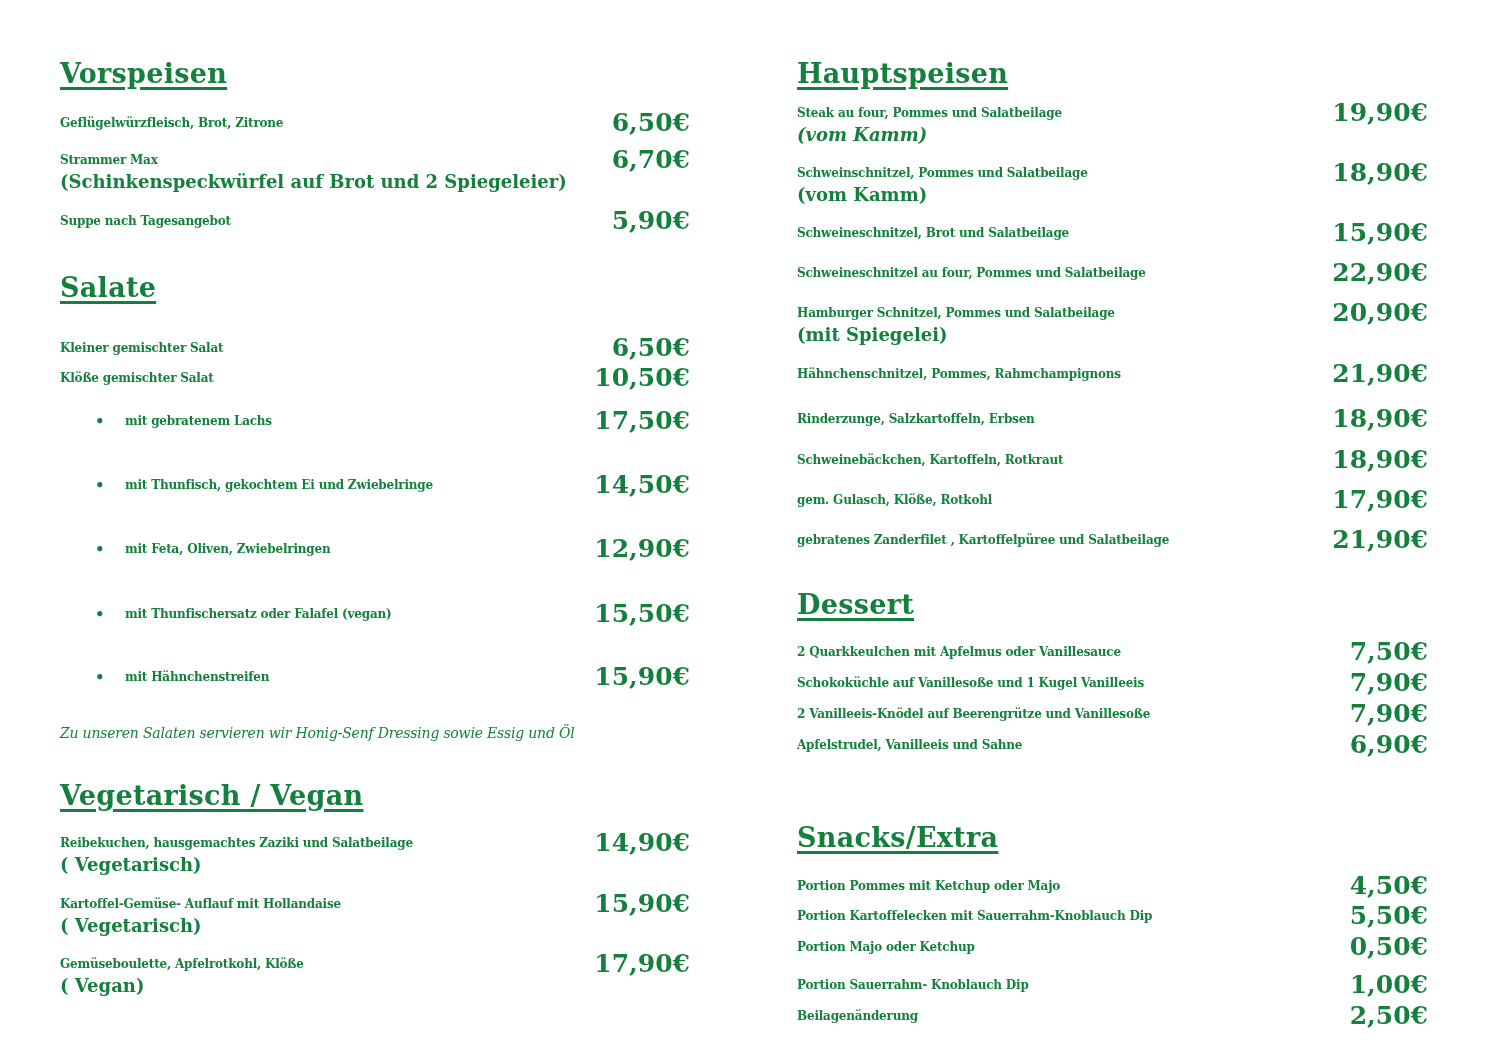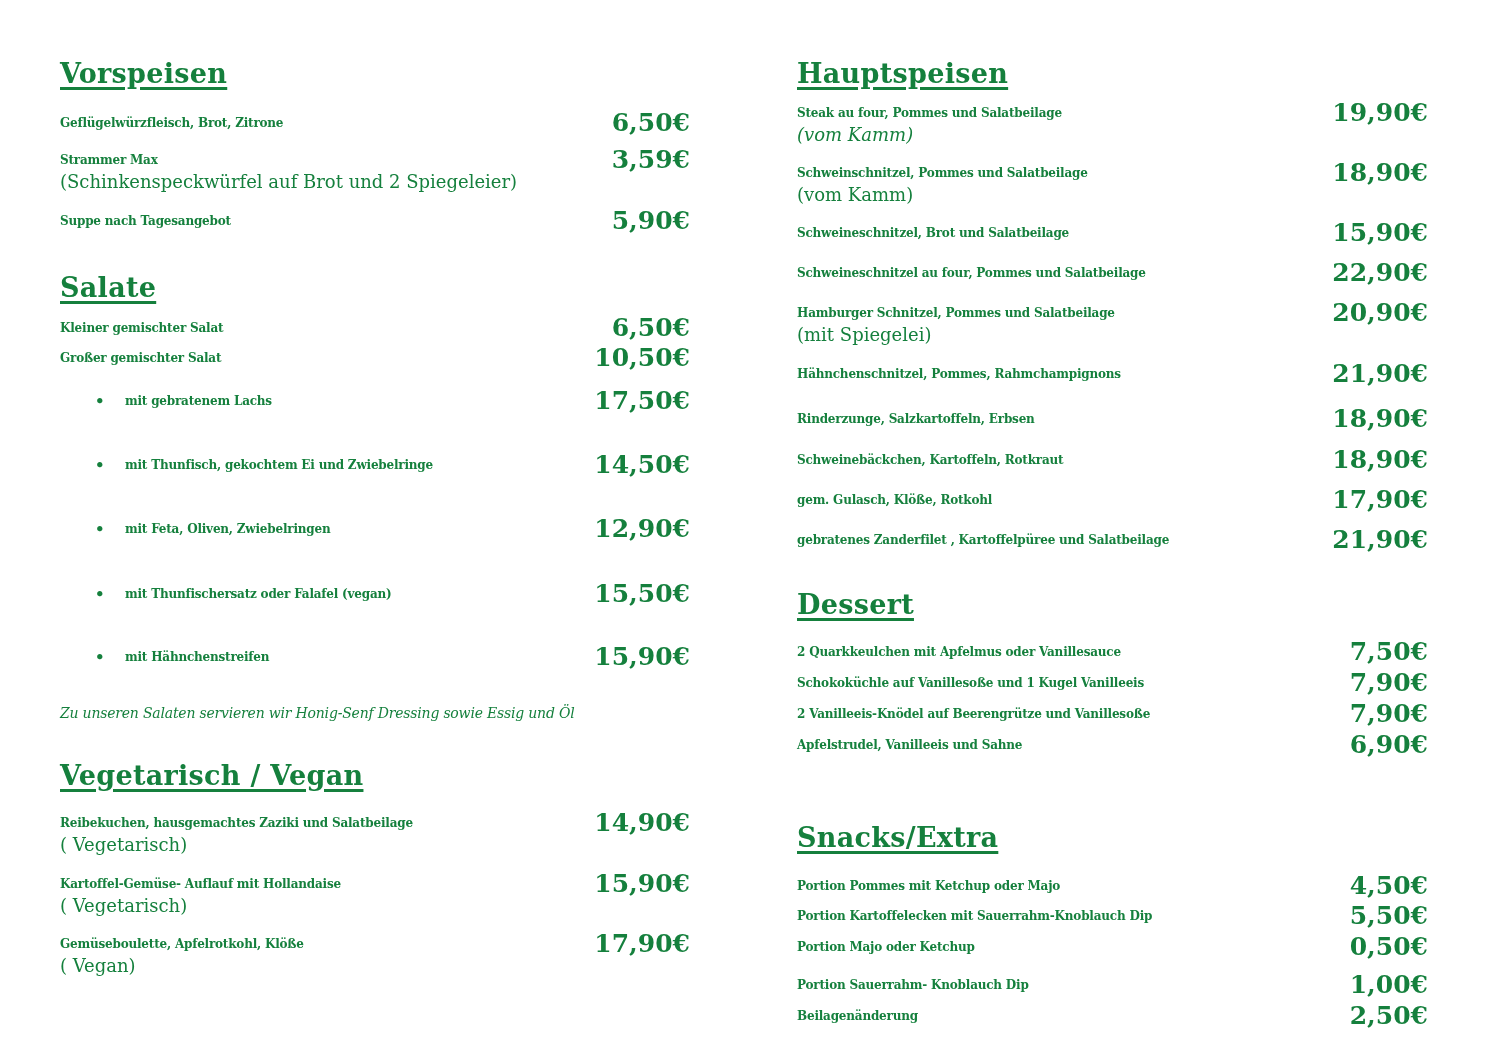--- a/index.html
+++ b/index.html
@@ -15,21 +15,21 @@
   .col-left{left:60px;width:630px;}
   .col-right{left:797px;width:631px;}
   .sec{
     font-size:27px;font-weight:bold;line-height:32px;margin:0;
     text-decoration:underline;text-decoration-thickness:2.5px;text-underline-offset:4px;
     letter-spacing:.3px;
   }
   .row{display:flex;justify-content:space-between;align-items:flex-start;}
   .nb{min-width:0;}
   .nm{font-size:12px;font-weight:bold;line-height:22px;letter-spacing:-.2px;white-space:nowrap;}
-  .sb{font-size:18px;font-weight:normal;line-height:22px;white-space:nowrap;}
+  .sb{font-size:18px;font-weight:bold;line-height:22px;white-space:nowrap;}
   .sb.it{font-style:italic;}
   .pr{font-size:25px;font-weight:bold;line-height:22px;white-space:nowrap;padding-left:12px;}
   .bl .nb{display:flex;padding-left:35px;}
   .dot{flex:none;width:30px;font-size:15px;line-height:22px;font-weight:bold;}
   .note{font-size:14px;font-weight:normal;font-style:italic;line-height:22px;letter-spacing:-.2px;white-space:nowrap;}
 </style>
 </head>
 <body>
 
 <div class="page">
@@ -43,42 +43,42 @@
         <div class="nm">Geflügelwürzfleisch, Brot, Zitrone</div>
       </div>
       <div class="pr">6,50€</div>
     </div>
 
     <div class="row" style="margin-top:15px">
       <div class="nb">
         <div class="nm">Strammer Max</div>
         <div class="sb">(Schinkenspeckwürfel auf Brot und 2 Spiegeleier)</div>
       </div>
-      <div class="pr">3,59€</div>
+      <div class="pr">6,70€</div>
     </div>
 
     <div class="row" style="margin-top:17px">
       <div class="nb">
         <div class="nm">Suppe nach Tagesangebot</div>
       </div>
       <div class="pr">5,90€</div>
     </div>
 
     <h2 class="sec" style="margin-top:40px">Salate</h2>
 
-    <div class="row" style="margin-top:13px">
+    <div class="row" style="margin-top:33px">
       <div class="nb">
         <div class="nm">Kleiner gemischter Salat</div>
       </div>
       <div class="pr">6,50€</div>
     </div>
 
     <div class="row" style="margin-top:8px">
       <div class="nb">
-        <div class="nm">Großer gemischter Salat</div>
+        <div class="nm">Klöße gemischter Salat</div>
       </div>
       <div class="pr">10,50€</div>
     </div>
 
     <div class="row bl" style="margin-top:21px">
       <div class="nb">
         <span class="dot">•</span>
         <span class="nm">mit gebratenem Lachs</span>
       </div>
       <div class="pr">17,50€</div>

